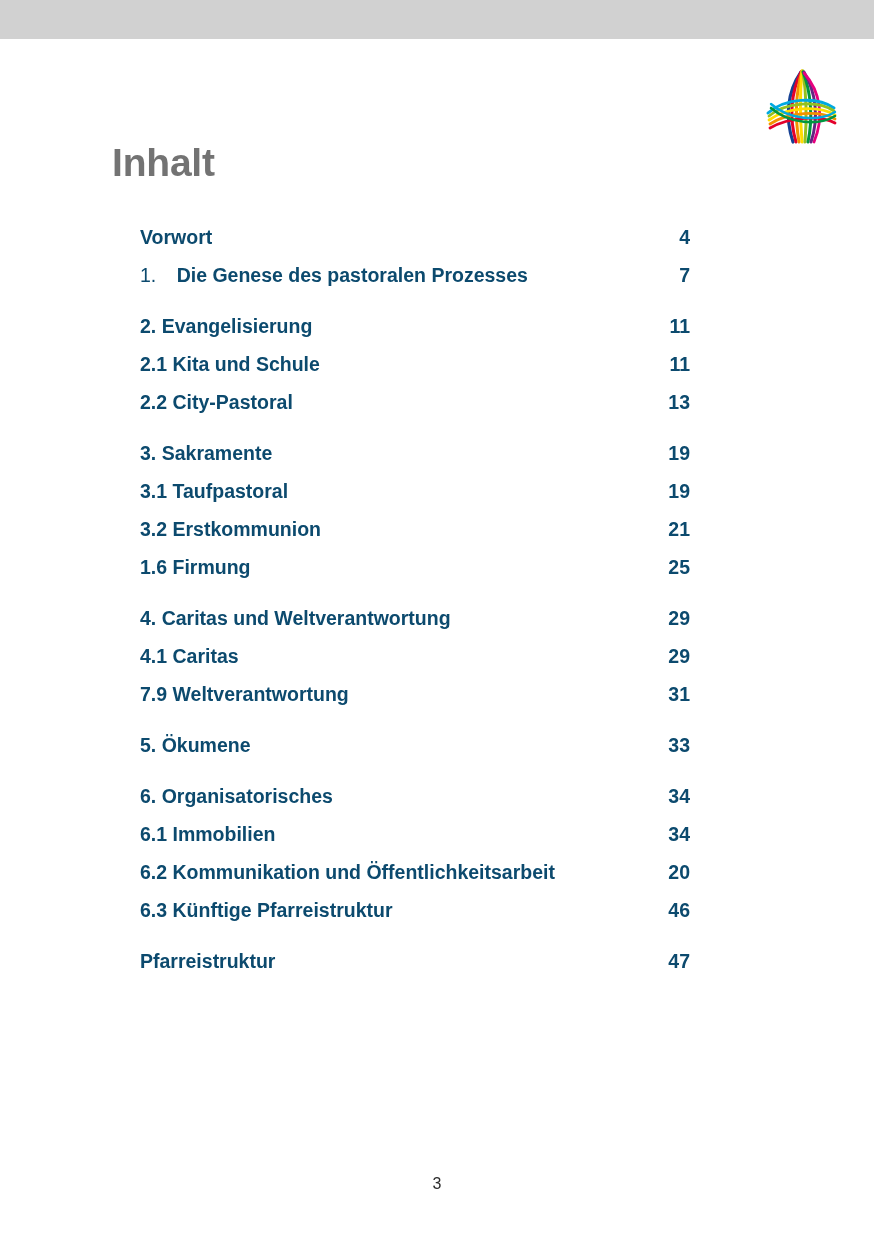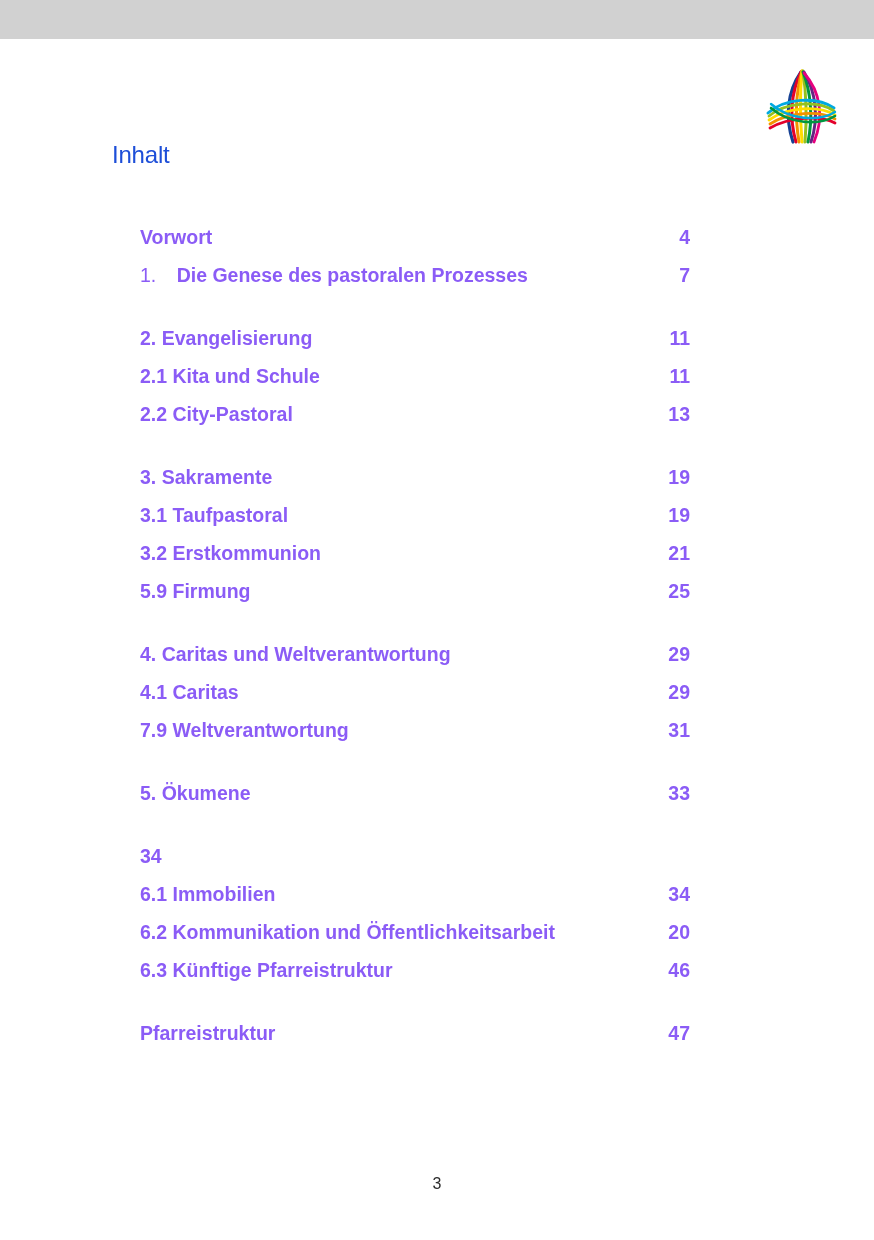--- a/index.html
+++ b/index.html
@@ -34,57 +34,57 @@
   }
   .logo-wrap svg {
     display: block;
     width: 72px;
     height: 78px;
   }
   .page-title {
     position: absolute;
     left: 112px;
     top: 141px;
-    font-size: 24px;
-    font-weight: normal;
-    color: #1d4ed8;
+    font-size: 39px;
+    font-weight: bold;
+    color: #737373;
     letter-spacing: -0.2px;
   }
   .toc {
     position: absolute;
     left: 140px;
     top: 226px;
     width: 550px;
   }
   .toc-row {
     display: flex;
     align-items: baseline;
     justify-content: space-between;
     height: 38px;
-    color: #8b5cf6;
+    color: #0c4a6e;
   }
   .toc-row .label {
     font-size: 19.5px;
     white-space: nowrap;
   }
   .toc-row .pagenum {
     font-size: 19.5px;
     text-align: right;
     flex: 0 0 auto;
   }
   .toc-row.level1 .label,
   .toc-row.level1 .pagenum {
     font-weight: bold;
   }
   .toc-row.level2 .label,
   .toc-row.level2 .pagenum {
     font-weight: bold;
   }
   .toc-row.gap-before {
-    margin-top: 25px;
+    margin-top: 13px;
   }
   .toc-row .num-prefix {
     font-weight: normal;
   }
   .toc-row .title-strong {
     font-weight: bold;
     margin-left: 15px;
   }
   .footer-pagenum {
     position: absolute;
@@ -156,40 +156,41 @@
       </div>
       <div class="toc-row level2">
         <div class="label"><span class="">3.1 Taufpastoral</span></div>
         <div class="pagenum">19</div>
       </div>
       <div class="toc-row level2">
         <div class="label"><span class="">3.2 Erstkommunion</span></div>
         <div class="pagenum">21</div>
       </div>
       <div class="toc-row level2">
-        <div class="label"><span class="">5.9 Firmung</span></div>
+        <div class="label"><span class="">1.6 Firmung</span></div>
         <div class="pagenum">25</div>
       </div>
       <div class="toc-row level1 gap-before">
         <div class="label"><span class="">4. Caritas und Weltverantwortung</span></div>
         <div class="pagenum">29</div>
       </div>
       <div class="toc-row level2">
         <div class="label"><span class="">4.1 Caritas</span></div>
         <div class="pagenum">29</div>
       </div>
       <div class="toc-row level2">
         <div class="label"><span class="">7.9 Weltverantwortung</span></div>
         <div class="pagenum">31</div>
       </div>
       <div class="toc-row level1 gap-before">
         <div class="label"><span class="">5. Ökumene</span></div>
         <div class="pagenum">33</div>
       </div>
       <div class="toc-row level1 gap-before">
+        <div class="label"><span class="">6. Organisatorisches</span></div>
         <div class="pagenum">34</div>
       </div>
       <div class="toc-row level2">
         <div class="label"><span class="">6.1 Immobilien</span></div>
         <div class="pagenum">34</div>
       </div>
       <div class="toc-row level2">
         <div class="label"><span class="">6.2 Kommunikation und Öffentlichkeitsarbeit</span></div>
         <div class="pagenum">20</div>
       </div>

